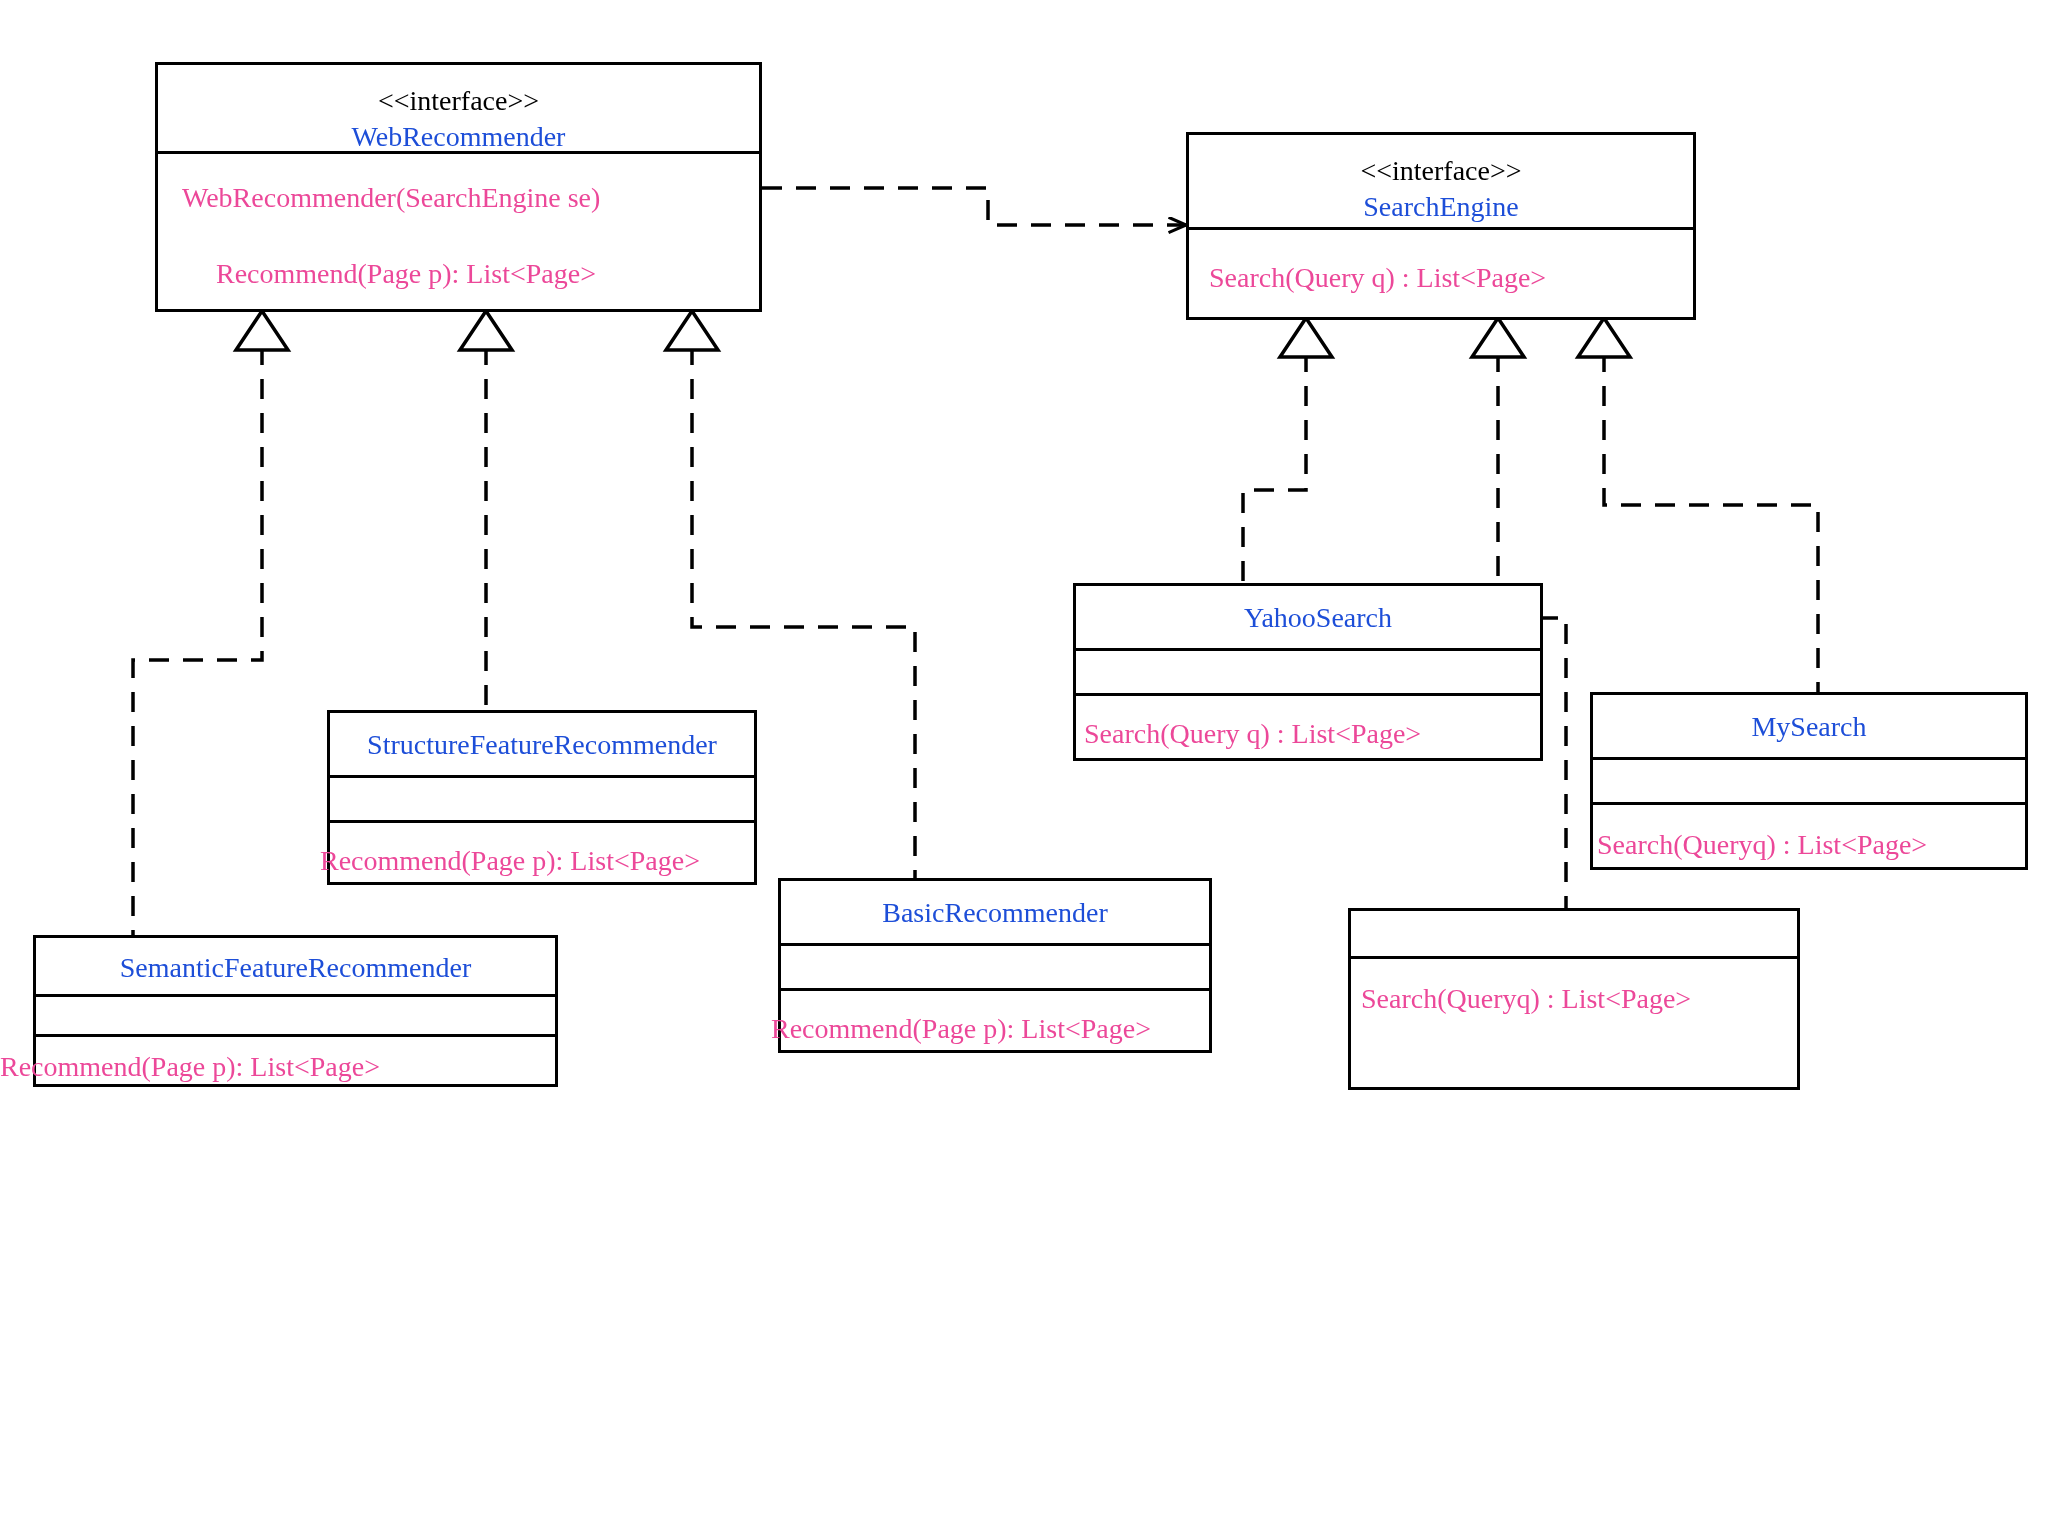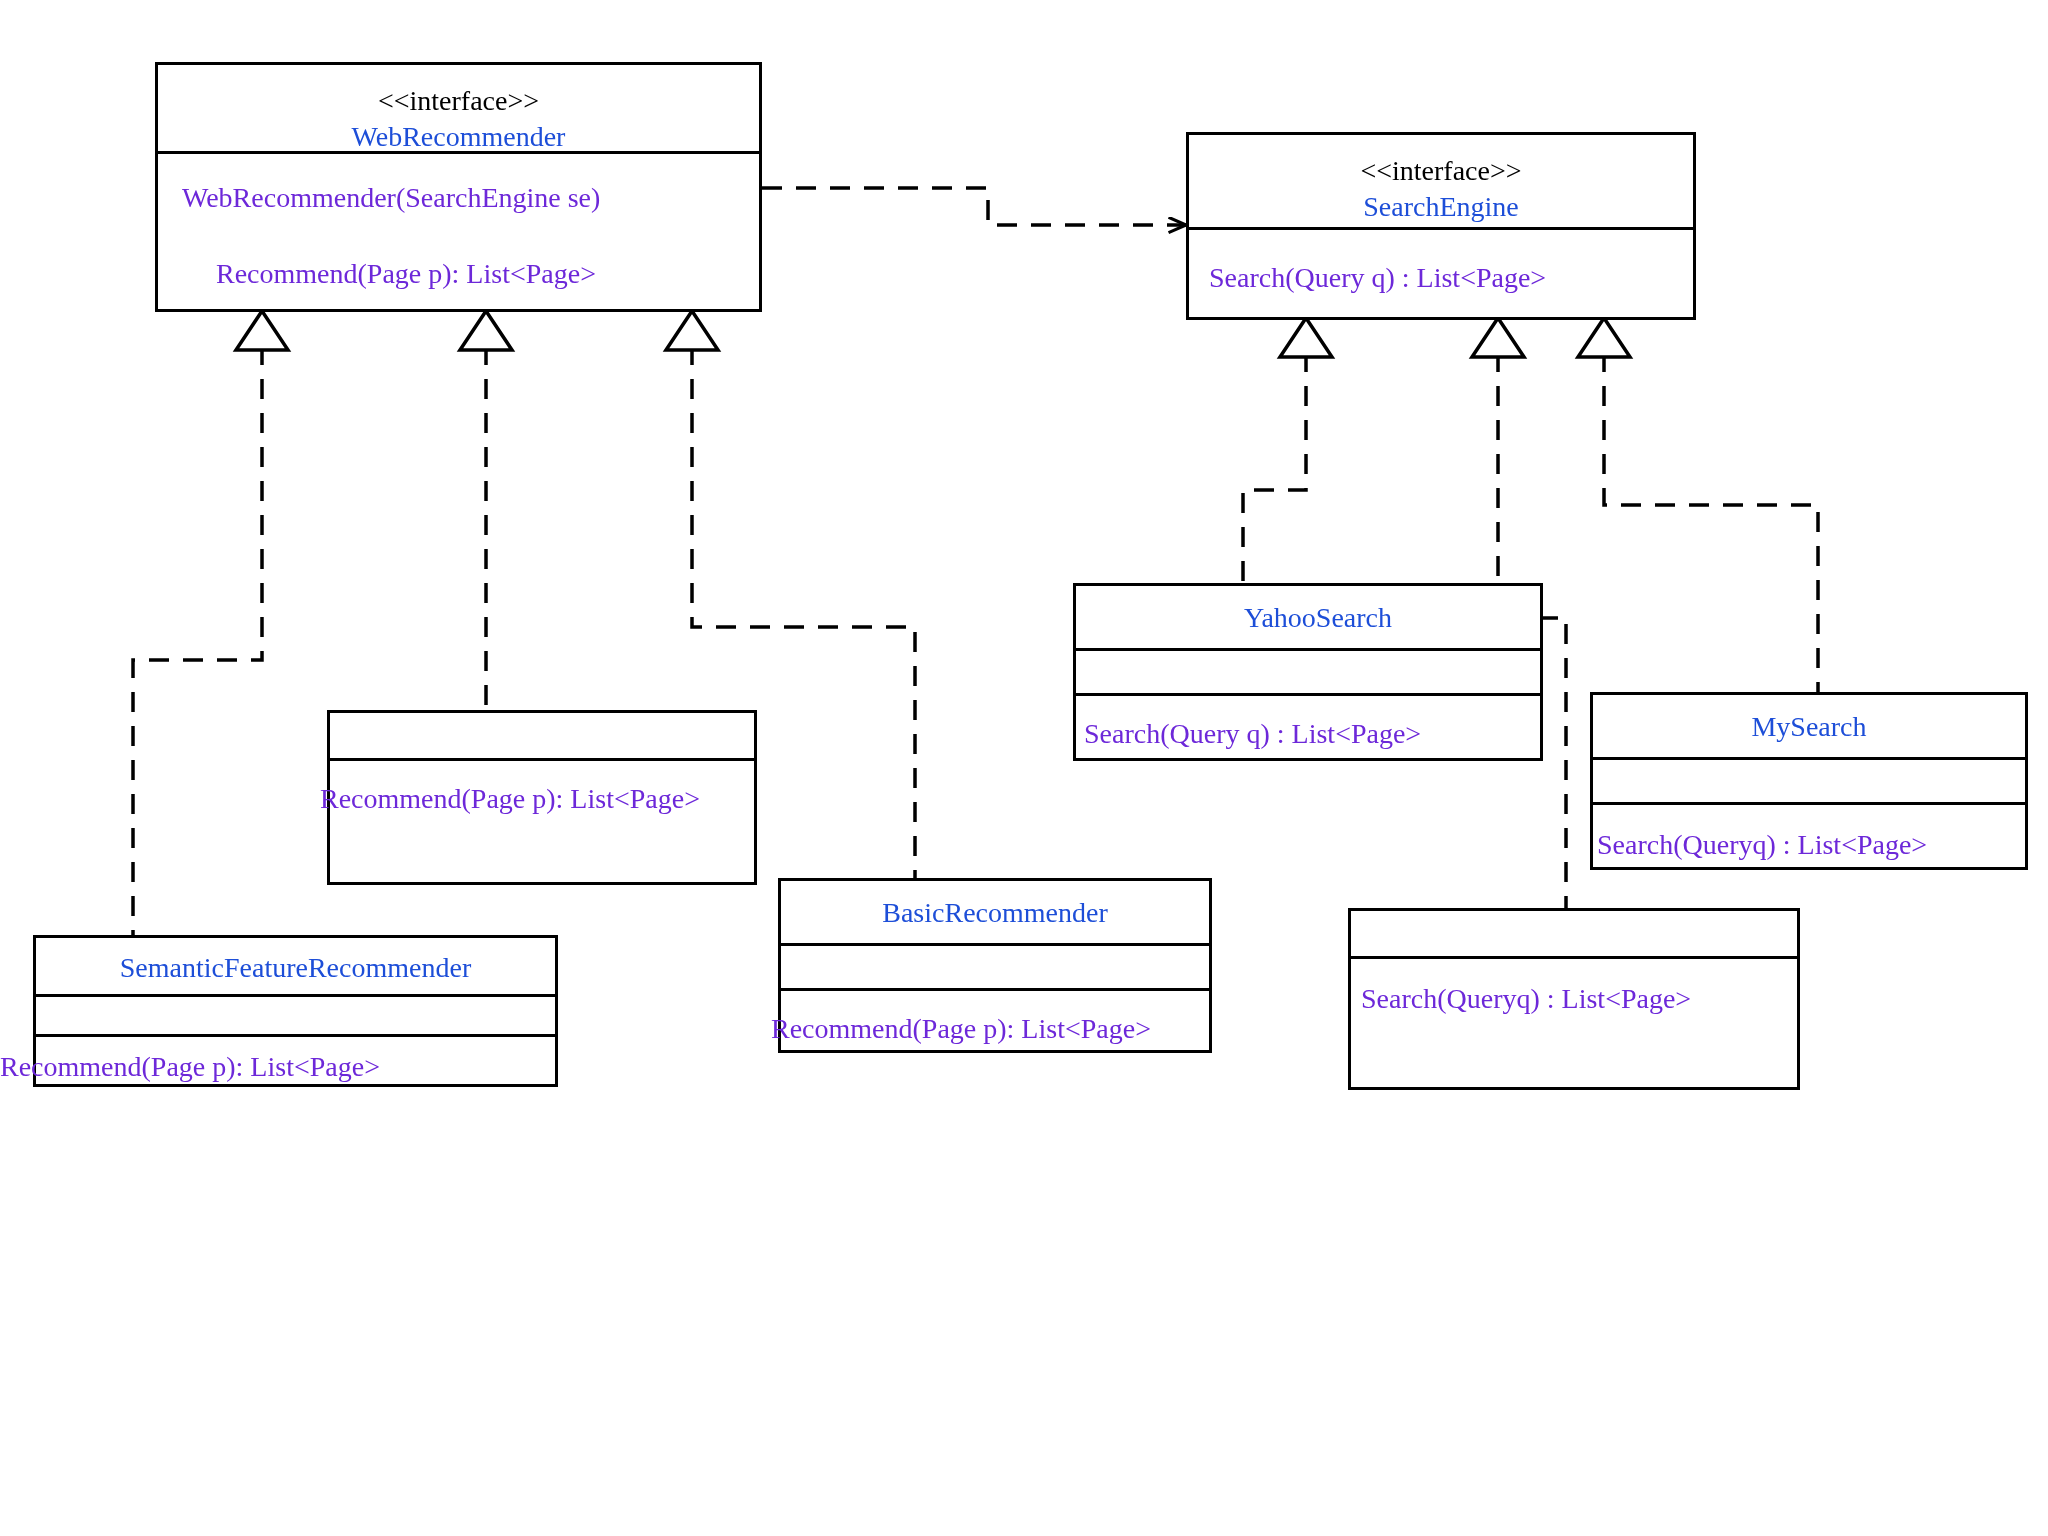--- a/index.html
+++ b/index.html
@@ -47,21 +47,21 @@
   }
   .cstereo {
     text-align: center;
     font-size: 28px;
     color: #000000;
     line-height: 1.28;
     white-space: nowrap;
   }
   .cmember {
     font-size: 28px;
-    color: #6d28d9;
+    color: #ec4899;
     line-height: 1.28;
     white-space: nowrap;
   }
   
   .overflow-left {
     position: absolute;
     white-space: nowrap;
   }
   .head-iface {
     padding: 18px 6px 14px 6px;
@@ -138,20 +138,23 @@
     <div class="compartment head-iface" style="height:92px;">
       <div class="cstereo">&lt;&lt;interface&gt;&gt;</div>
       <div class="cname">SearchEngine</div>
     </div>
     <div class="compartment body-pad" style="height:90px; position:relative;">
       <div class="cmember" style="position:absolute; left:20px; top:30px;">Search(Query q) : List&lt;Page&gt;</div>
     </div>
   </div>
 
   <div class="uml-class" style="left:327px; top:710px; width:430px; height:175px;">
+    <div class="compartment" style="height:62px; position:relative;">
+      <div class="cname" style="position:absolute; left:0; right:0; top:14px;">StructureFeatureRecommender</div>
+    </div>
     <div class="compartment" style="height:45px;"></div>
     <div class="compartment" style="height:62px; position:relative;">
       <div class="cmember overflow-left" style="left:-10px; top:20px;">Recommend(Page p): List&lt;Page&gt;</div>
     </div>
   </div>
 
   <div class="uml-class" style="left:33px; top:935px; width:525px; height:152px;">
     <div class="compartment" style="height:56px; position:relative;">
       <div class="cname" style="position:absolute; left:0; right:0; top:12px;">SemanticFeatureRecommender</div>
     </div>

